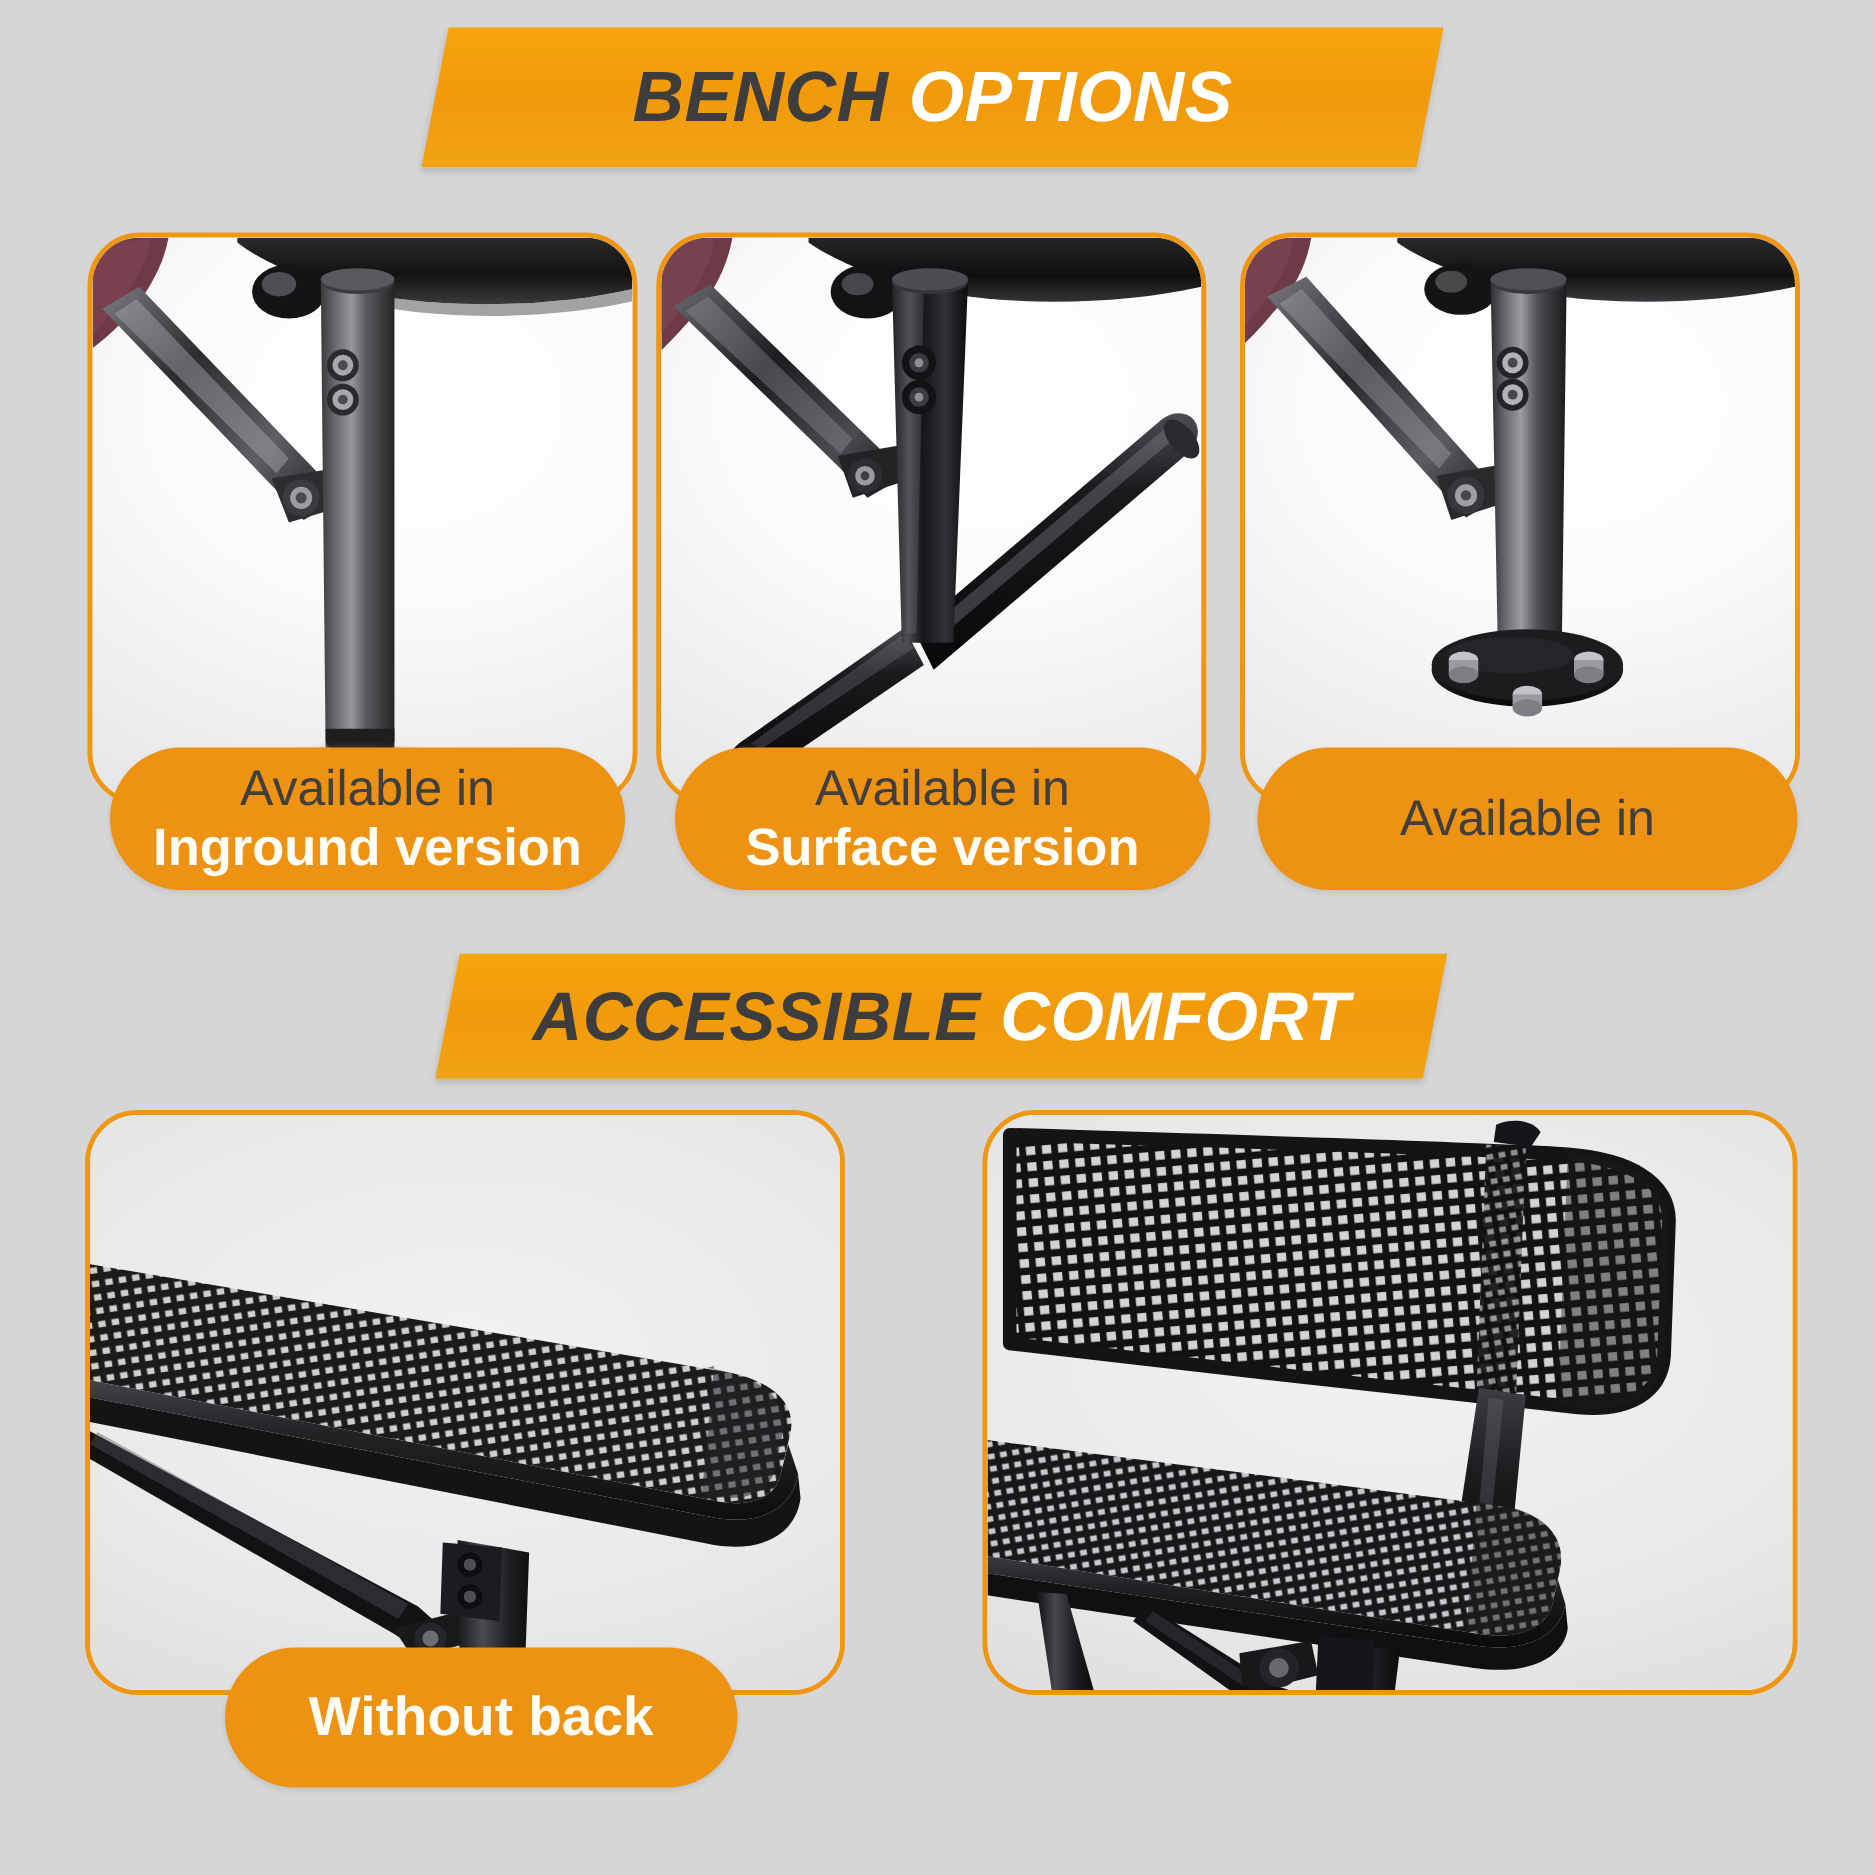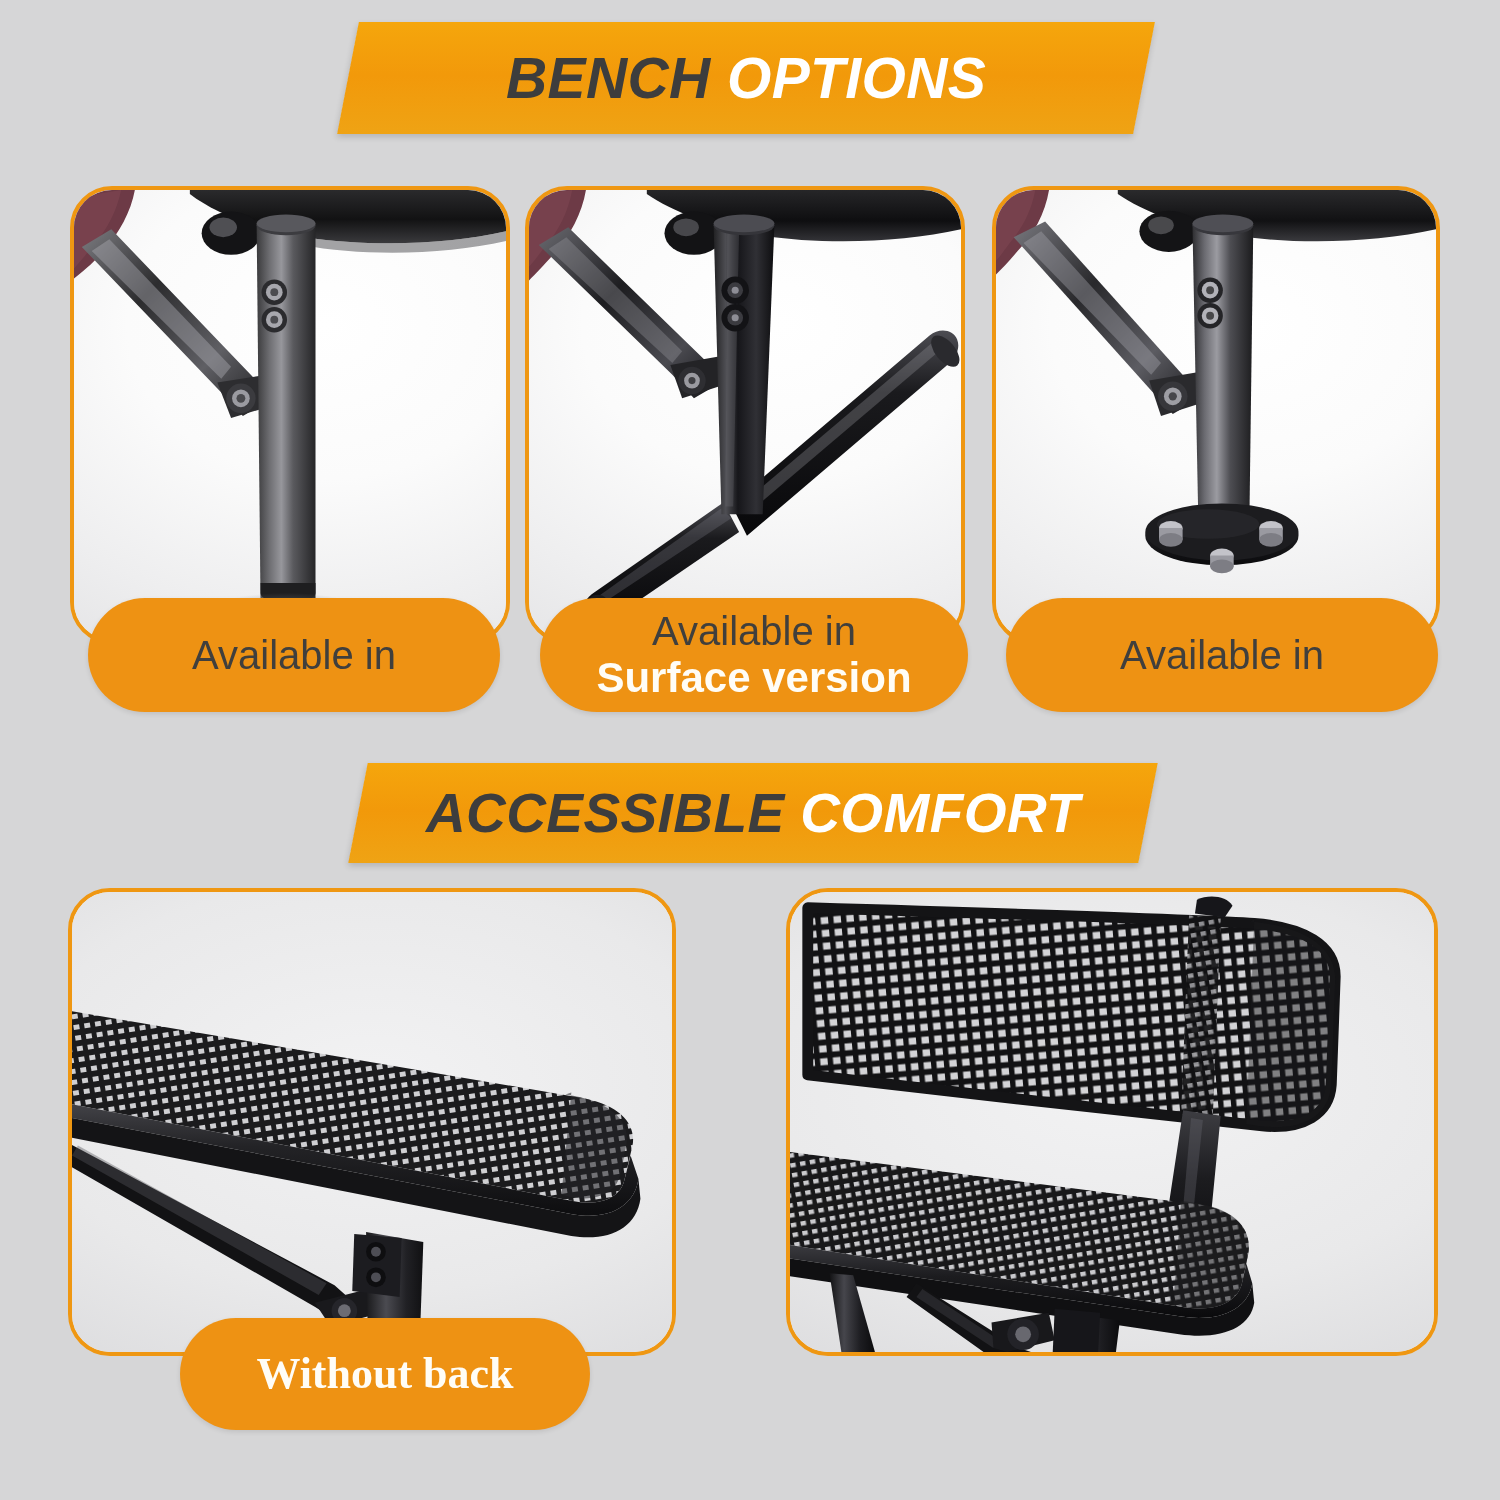--- a/index.html
+++ b/index.html
@@ -82,21 +82,21 @@
 
   .pill-2line { height: 114px; }
   .pill-2line .l1 { font-size: 40px; }
   .pill-2line .l2 { font-size: 42px; }
 
   #pill-inground { left: 88px;  top: 598px; width: 412px; }
   #pill-portable { left: 540px; top: 598px; width: 428px; }
   #pill-surface  { left: 1006px; top: 598px; width: 432px; }
 
   .pill-1line { height: 112px; }
-  .pill-1line .l2 { font-size: 44px; font-family: Liberation Serif, serif; }
+  .pill-1line .l2 { font-size: 44px; }
   #pill-without-back { left: 180px; top: 1318px; width: 410px; }
   #pill-with-back    { left: 906px; top: 1318px; width: 418px; }
 
   
   
   
   .studio {
     position: absolute; inset: 0;
     background:
       radial-gradient(120% 90% at 58% 30%, #ffffff 0%, #fbfbfb 38%, #eeeeef 72%, #e2e2e4 100%);
@@ -177,20 +177,21 @@
         <circle cx="204" cy="132" r="8.5" fill="#a7a7ad"></circle>
         <circle cx="204" cy="132" r="4" fill="#4c4c50"></circle>
 
         <ellipse cx="216" cy="424" rx="70" ry="14" fill="url(#ig-shadow)"></ellipse>
       </svg>
     </div>
   </div>
 
   <div class="pill pill-2line" id="pill-inground">
     <span class="l1">Available in</span>
+    <span class="l2">Inground version</span>
   </div>
 
   <div class="card" id="card-portable">
     <div class="photo">
       <div class="studio"></div>
       <svg viewBox="0 0 440 458" preserveAspectRatio="none">
         <defs>
           <linearGradient id="pt-post" x1="0" y1="0" x2="1" y2="0">
             <stop offset="0%" stop-color="#212123"></stop>
             <stop offset="20%" stop-color="#4e4e53"></stop>

